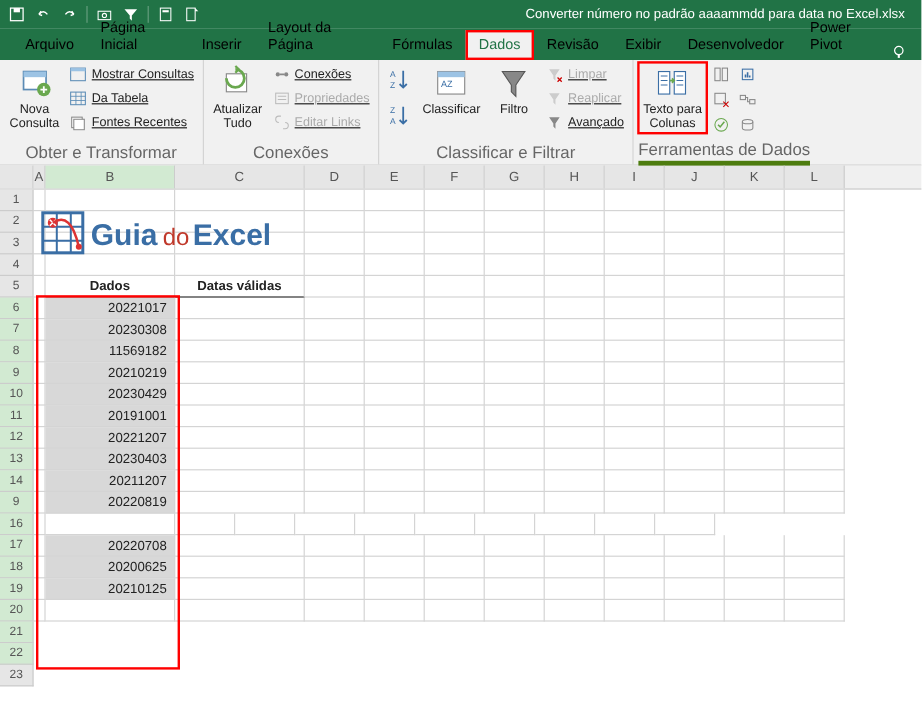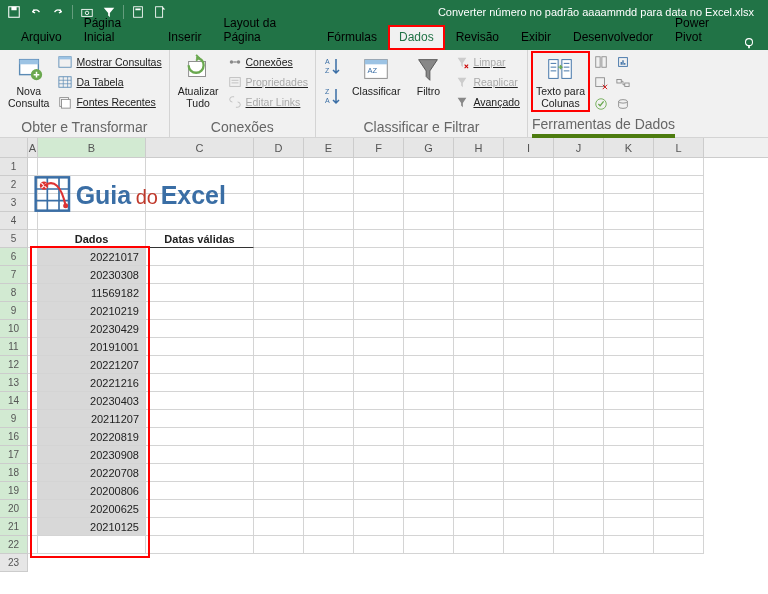--- a/index.html
+++ b/index.html
@@ -601,34 +601,20 @@
         <div class="cell cF"></div>
         <div class="cell cG"></div>
         <div class="cell cH"></div>
         <div class="cell cI"></div>
         <div class="cell cJ"></div>
         <div class="cell cK"></div>
         <div class="cell cL"></div>
       </div>
       <div class="gridrow">
         <div class="cell cA"></div>
-        <div class="cell cB data">20221216</div>
-        <div class="cell cC"></div>
-        <div class="cell cD"></div>
-        <div class="cell cE"></div>
-        <div class="cell cF"></div>
-        <div class="cell cG"></div>
-        <div class="cell cH"></div>
-        <div class="cell cI"></div>
-        <div class="cell cJ"></div>
-        <div class="cell cK"></div>
-        <div class="cell cL"></div>
-      </div>
-      <div class="gridrow">
-        <div class="cell cA"></div>
         <div class="cell cB data">20230403</div>
         <div class="cell cC"></div>
         <div class="cell cD"></div>
         <div class="cell cE"></div>
         <div class="cell cF"></div>
         <div class="cell cG"></div>
         <div class="cell cH"></div>
         <div class="cell cI"></div>
         <div class="cell cJ"></div>
         <div class="cell cK"></div>
@@ -657,49 +643,34 @@
         <div class="cell cF"></div>
         <div class="cell cG"></div>
         <div class="cell cH"></div>
         <div class="cell cI"></div>
         <div class="cell cJ"></div>
         <div class="cell cK"></div>
         <div class="cell cL"></div>
       </div>
       <div class="gridrow">
         <div class="cell cA"></div>
-        <div class="cell cB data">20230908</div>
         <div class="cell cC"></div>
         <div class="cell cD"></div>
         <div class="cell cE"></div>
         <div class="cell cF"></div>
         <div class="cell cG"></div>
         <div class="cell cH"></div>
         <div class="cell cI"></div>
         <div class="cell cJ"></div>
         <div class="cell cK"></div>
         <div class="cell cL"></div>
       </div>
       <div class="gridrow">
         <div class="cell cA"></div>
         <div class="cell cB data">20220708</div>
-        <div class="cell cC"></div>
-        <div class="cell cD"></div>
-        <div class="cell cE"></div>
-        <div class="cell cF"></div>
-        <div class="cell cG"></div>
-        <div class="cell cH"></div>
-        <div class="cell cI"></div>
-        <div class="cell cJ"></div>
-        <div class="cell cK"></div>
-        <div class="cell cL"></div>
-      </div>
-      <div class="gridrow">
-        <div class="cell cA"></div>
-        <div class="cell cB data">20200806</div>
         <div class="cell cC"></div>
         <div class="cell cD"></div>
         <div class="cell cE"></div>
         <div class="cell cF"></div>
         <div class="cell cG"></div>
         <div class="cell cH"></div>
         <div class="cell cI"></div>
         <div class="cell cJ"></div>
         <div class="cell cK"></div>
         <div class="cell cL"></div>

